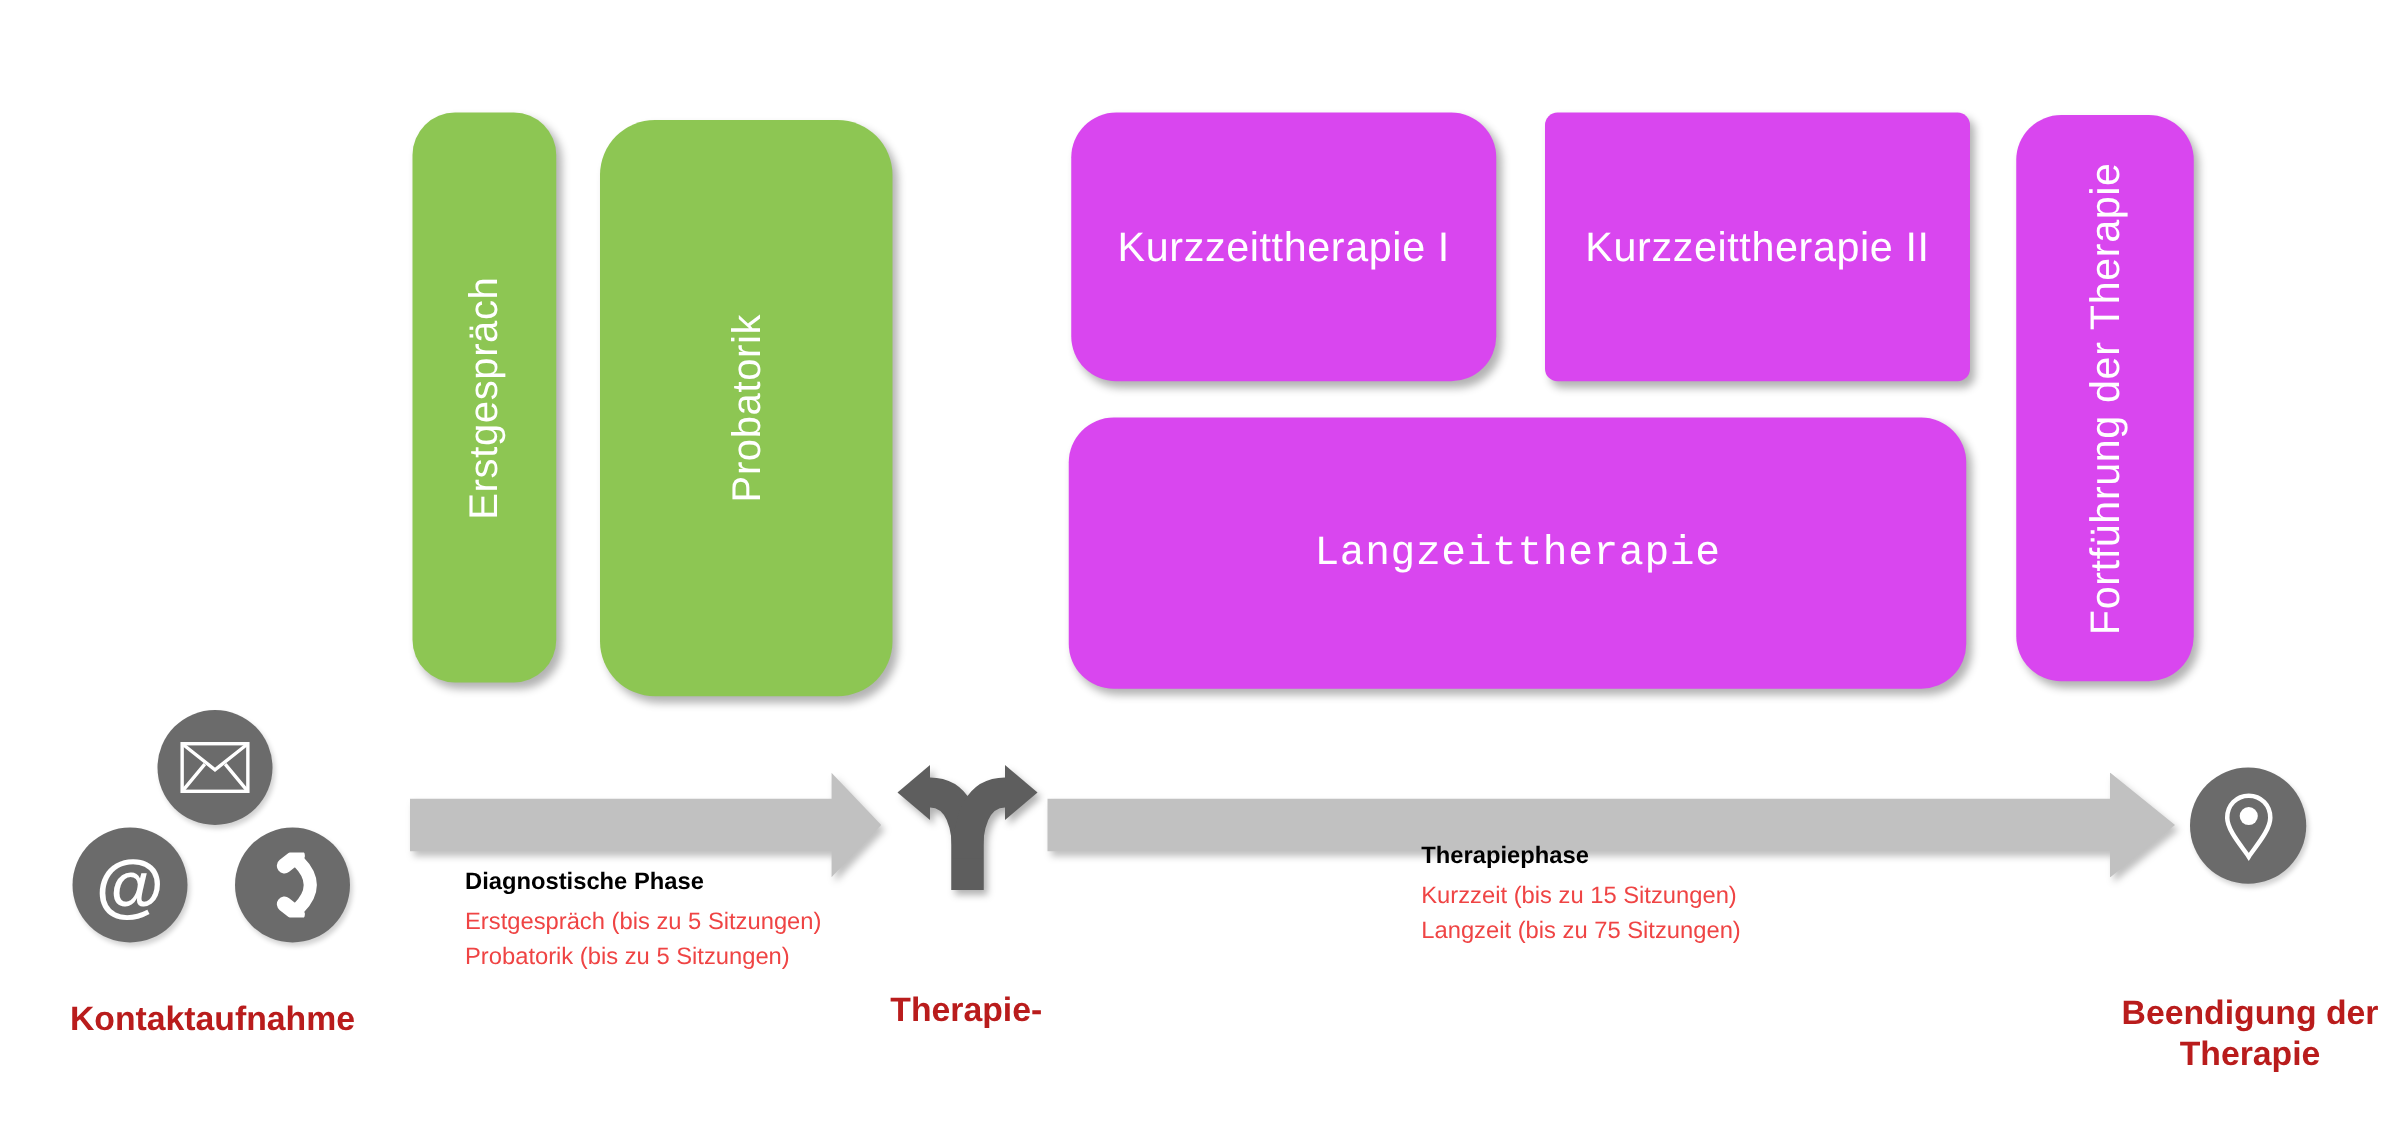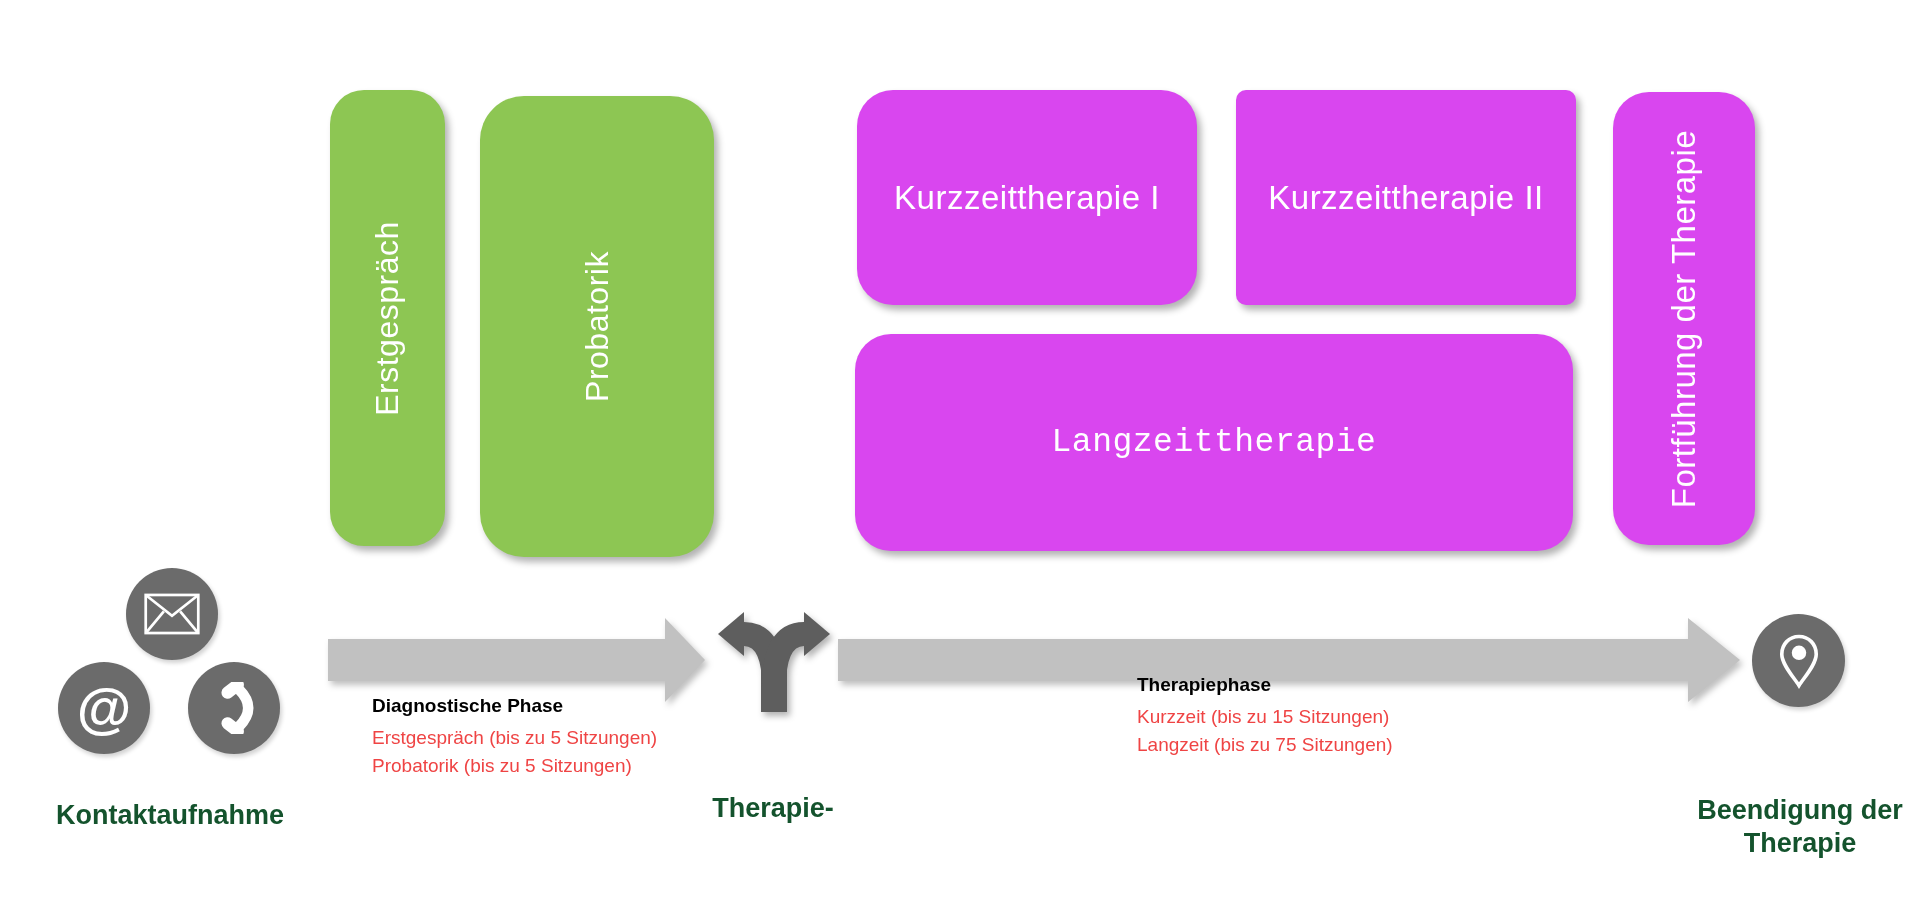--- a/index.html
+++ b/index.html
@@ -56,21 +56,21 @@
                filter:drop-shadow(3px 4px 3px rgba(0,0,0,0.30)); }
 
   
   .phase-block { position:absolute; color:#000000; }
   .phase-title { font-size:19px; font-weight:700; margin:0 0 7px 0; }
   .phase-line  { font-size:19px; line-height:28px; color:#ef4444; }
   #diagnostic-block { left:372px; top:695px; }
   #therapy-block    { left:1137px; top:674px; }
 
   .milestone-label {
-    position:absolute; color:#14532d; font-weight:700; font-size:27px;
+    position:absolute; color:#b91c1c; font-weight:700; font-size:27px;
     line-height:33px; text-align:center; width:280px;
   }
   #label-kontakt   { left:30px;  top:799px; }
   #label-decision  { left:633px; top:792px; }
   #label-end       { left:1660px; top:794px; }
   .milestone-line { display:block; }
 </style>
 </head>
 <body>
 

